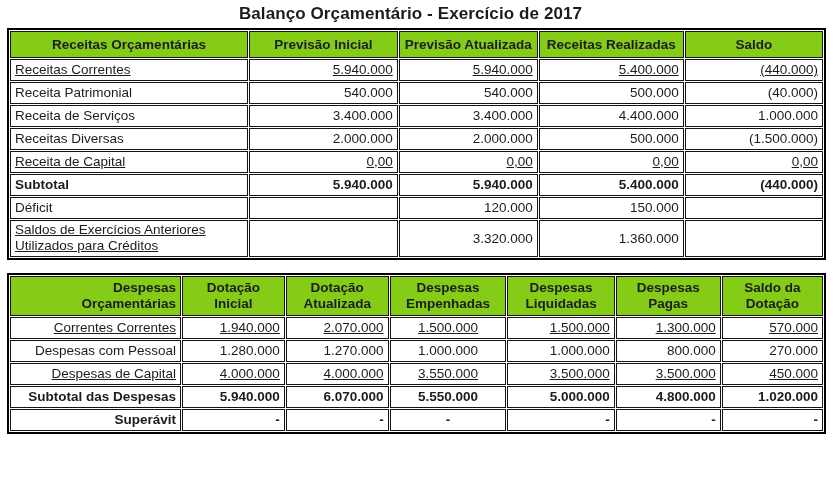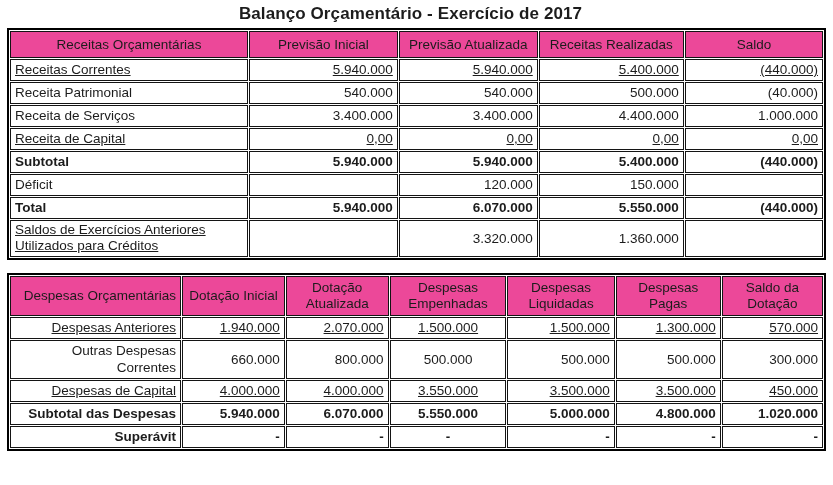--- a/index.html
+++ b/index.html
@@ -36,22 +36,22 @@
     font-size: 13.5px;
   }
   table.fin-table td, table.fin-table th {
     border: 1px solid #141414;
     padding: 1px 4px 2px 4px;
     vertical-align: middle;
     overflow: hidden;
     background: #ffffff;
   }
   table.fin-table th {
-    background: #ec4899;
-    font-weight: normal;
+    background: #84cc16;
+    font-weight: bold;
     text-align: center;
     font-size: 13.5px;
     line-height: 16px;
     padding-top: 3px;
     padding-bottom: 3px;
   }
   table.t1 th { white-space: nowrap; height: 19px; }
   table.t2 th { height: 32px; }
   td.label-cell { text-align: left; height: 17px; line-height: 17px; }
   td.num-cell   { text-align: right; height: 17px; line-height: 17px; }
@@ -106,47 +106,47 @@
           <td class="num-cell c3">500.000</td>
           <td class="num-cell c4">(40.000)</td>
         </tr>
         <tr>
           <td class="label-cell c0">Receita de Serviços</td>
           <td class="num-cell c1">3.400.000</td>
           <td class="num-cell c2">3.400.000</td>
           <td class="num-cell c3">4.400.000</td>
           <td class="num-cell c4">1.000.000</td>
         </tr>
+        <tr>
+          <td class="label-cell c0">Receitas Diversas</td>
+          <td class="num-cell c1">2.000.000</td>
+          <td class="num-cell c2">2.000.000</td>
+          <td class="num-cell c3">500.000</td>
+          <td class="num-cell c4">(1.500.000)</td>
+        </tr>
         <tr class="underline">
           <td class="label-cell c0">Receita de Capital</td>
           <td class="num-cell c1">0,00</td>
           <td class="num-cell c2">0,00</td>
           <td class="num-cell c3">0,00</td>
           <td class="num-cell c4">0,00</td>
         </tr>
         <tr class="bold">
           <td class="label-cell c0">Subtotal</td>
           <td class="num-cell c1">5.940.000</td>
           <td class="num-cell c2">5.940.000</td>
           <td class="num-cell c3">5.400.000</td>
           <td class="num-cell c4">(440.000)</td>
         </tr>
         <tr>
           <td class="label-cell c0">Déficit</td>
           <td class="num-cell c1"></td>
           <td class="num-cell c2">120.000</td>
           <td class="num-cell c3">150.000</td>
           <td class="num-cell c4"></td>
-        </tr>
-        <tr class="bold">
-          <td class="label-cell c0">Total</td>
-          <td class="num-cell c1">5.940.000</td>
-          <td class="num-cell c2">6.070.000</td>
-          <td class="num-cell c3">5.550.000</td>
-          <td class="num-cell c4">(440.000)</td>
         </tr>
         <tr>
           <td class="label-cell c0 wrap-label">Saldos de Exercícios Anteriores Utilizados para Créditos</td>
           <td class="num-cell c1"></td>
           <td class="num-cell c2">3.320.000</td>
           <td class="num-cell c3">1.360.000</td>
           <td class="num-cell c4"></td>
         </tr>
       </tbody>
   </table>
@@ -160,36 +160,36 @@
         <th class="c1">Dotação Inicial</th>
         <th class="c2">Dotação Atualizada</th>
         <th class="c3">Despesas Empenhadas</th>
         <th class="c4">Despesas Liquidadas</th>
         <th class="c5">Despesas Pagas</th>
         <th class="c6">Saldo da Dotação</th>
       </tr>
     </thead>
     <tbody id="expenses-body">
         <tr class="underline">
-          <td class="label-cell c0">Despesas Anteriores</td>
+          <td class="label-cell c0">Correntes Correntes</td>
           <td class="num-cell c1">1.940.000</td>
           <td class="num-cell c2">2.070.000</td>
           <td class="num-cell c3">1.500.000</td>
           <td class="num-cell c4">1.500.000</td>
           <td class="num-cell c5">1.300.000</td>
           <td class="num-cell c6">570.000</td>
         </tr>
         <tr>
-          <td class="label-cell c0">Outras Despesas Correntes</td>
-          <td class="num-cell c1">660.000</td>
-          <td class="num-cell c2">800.000</td>
-          <td class="num-cell c3">500.000</td>
-          <td class="num-cell c4">500.000</td>
-          <td class="num-cell c5">500.000</td>
-          <td class="num-cell c6">300.000</td>
+          <td class="label-cell c0">Despesas com Pessoal</td>
+          <td class="num-cell c1">1.280.000</td>
+          <td class="num-cell c2">1.270.000</td>
+          <td class="num-cell c3">1.000.000</td>
+          <td class="num-cell c4">1.000.000</td>
+          <td class="num-cell c5">800.000</td>
+          <td class="num-cell c6">270.000</td>
         </tr>
         <tr class="underline">
           <td class="label-cell c0">Despesas de Capital</td>
           <td class="num-cell c1">4.000.000</td>
           <td class="num-cell c2">4.000.000</td>
           <td class="num-cell c3">3.550.000</td>
           <td class="num-cell c4">3.500.000</td>
           <td class="num-cell c5">3.500.000</td>
           <td class="num-cell c6">450.000</td>
         </tr>

